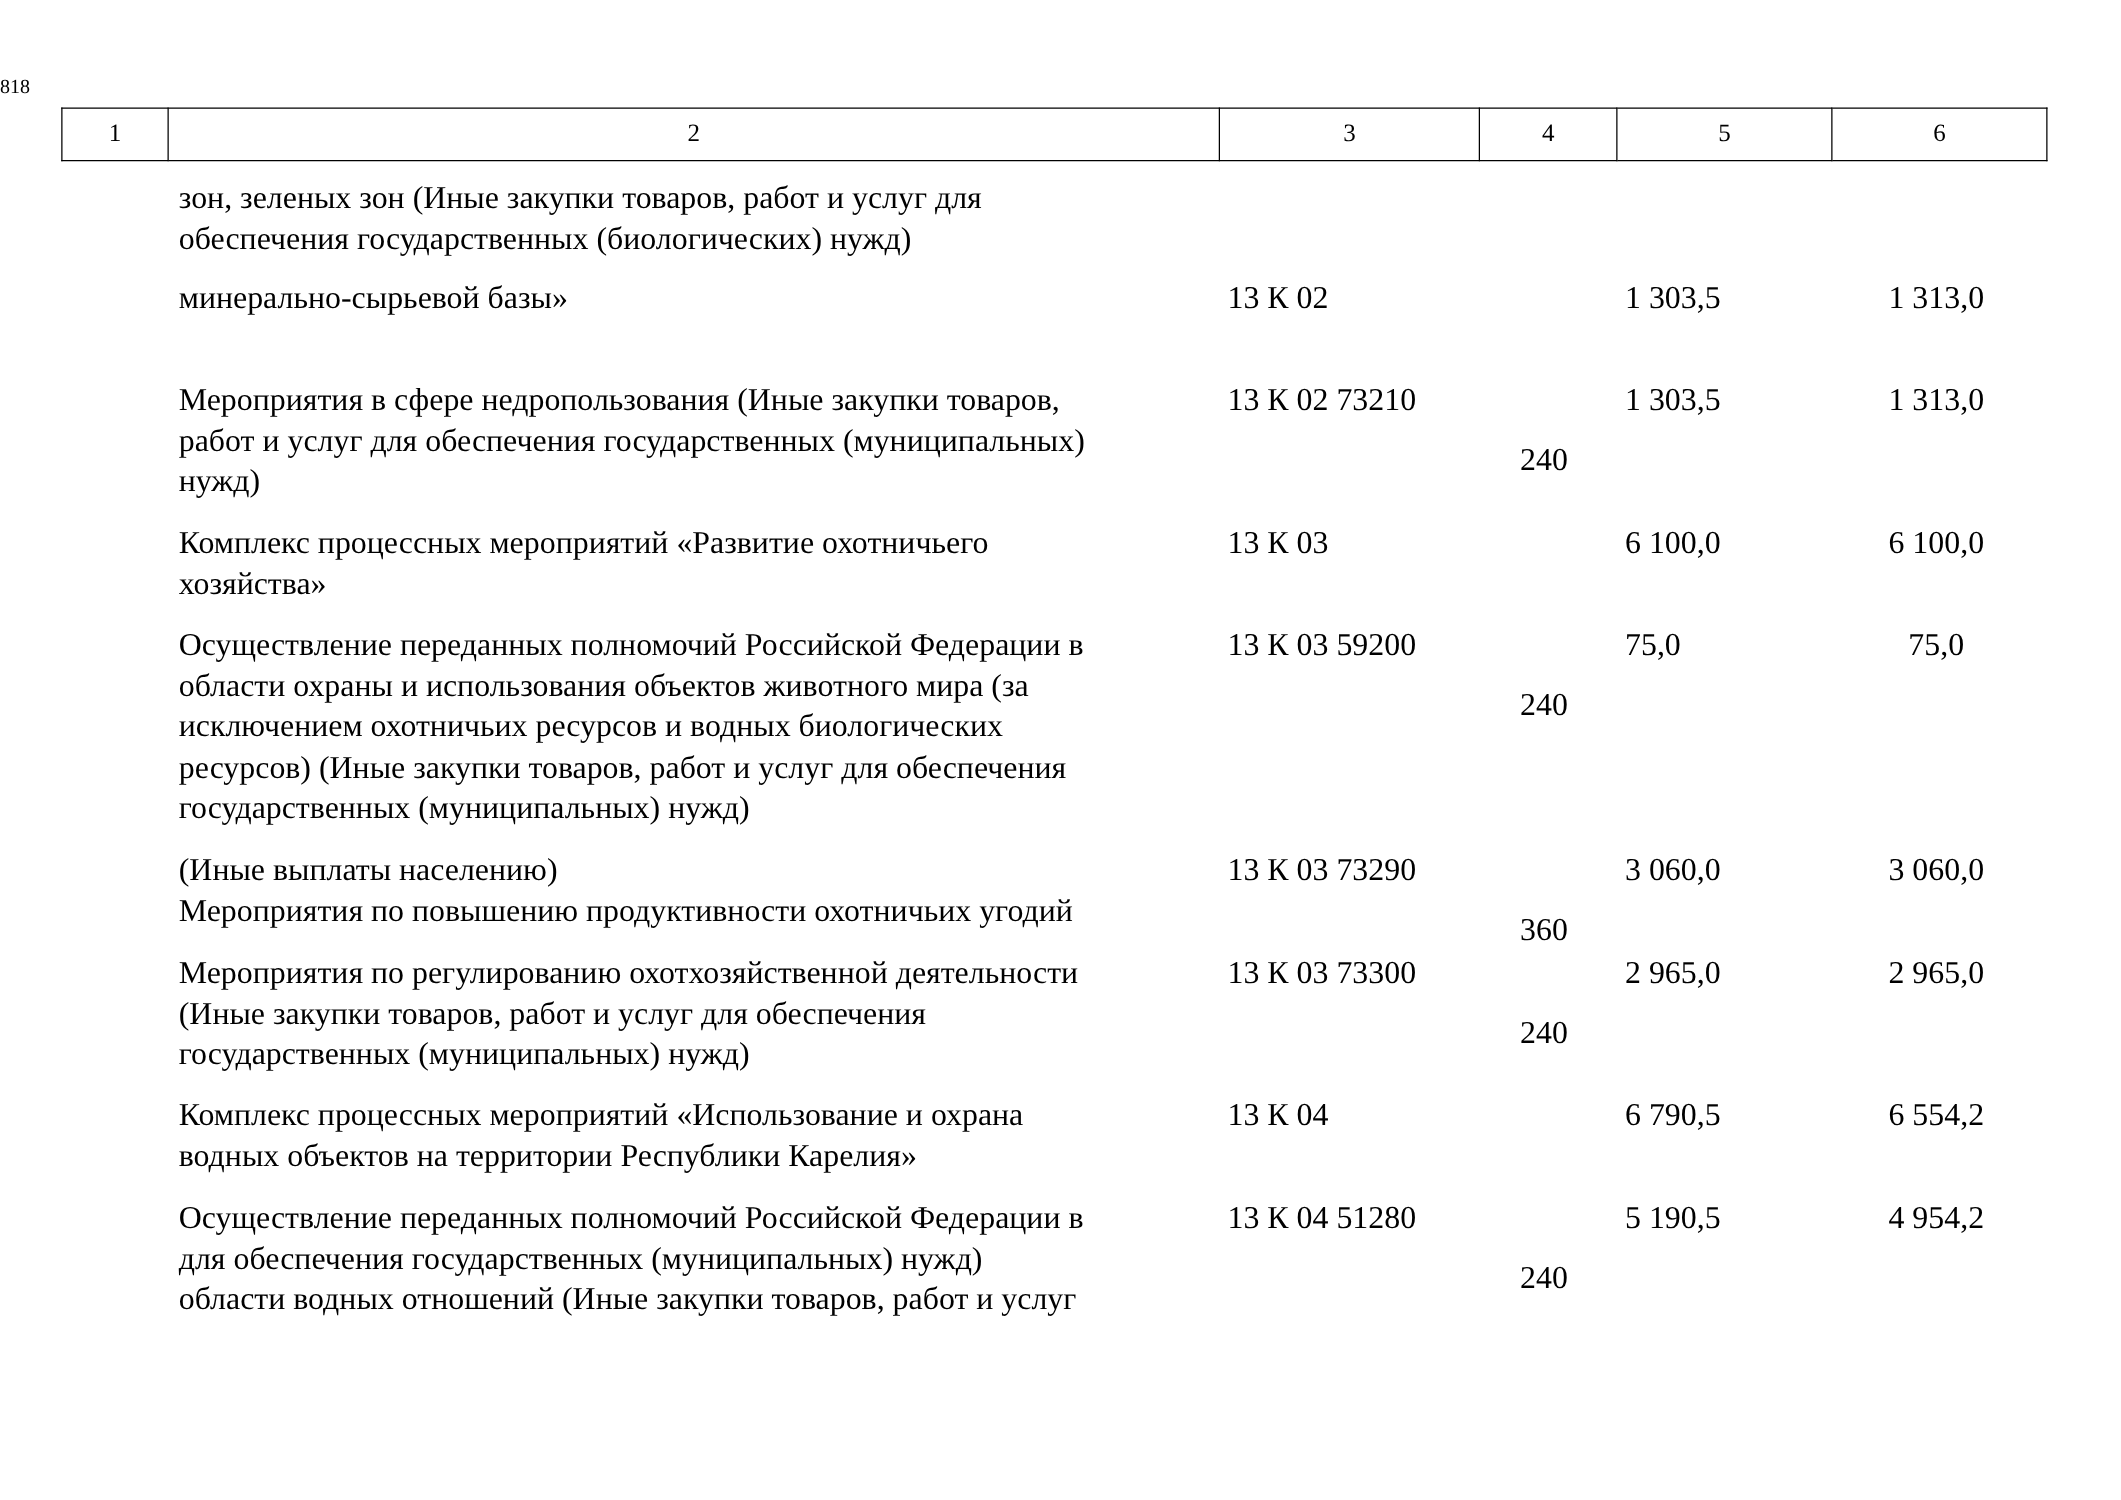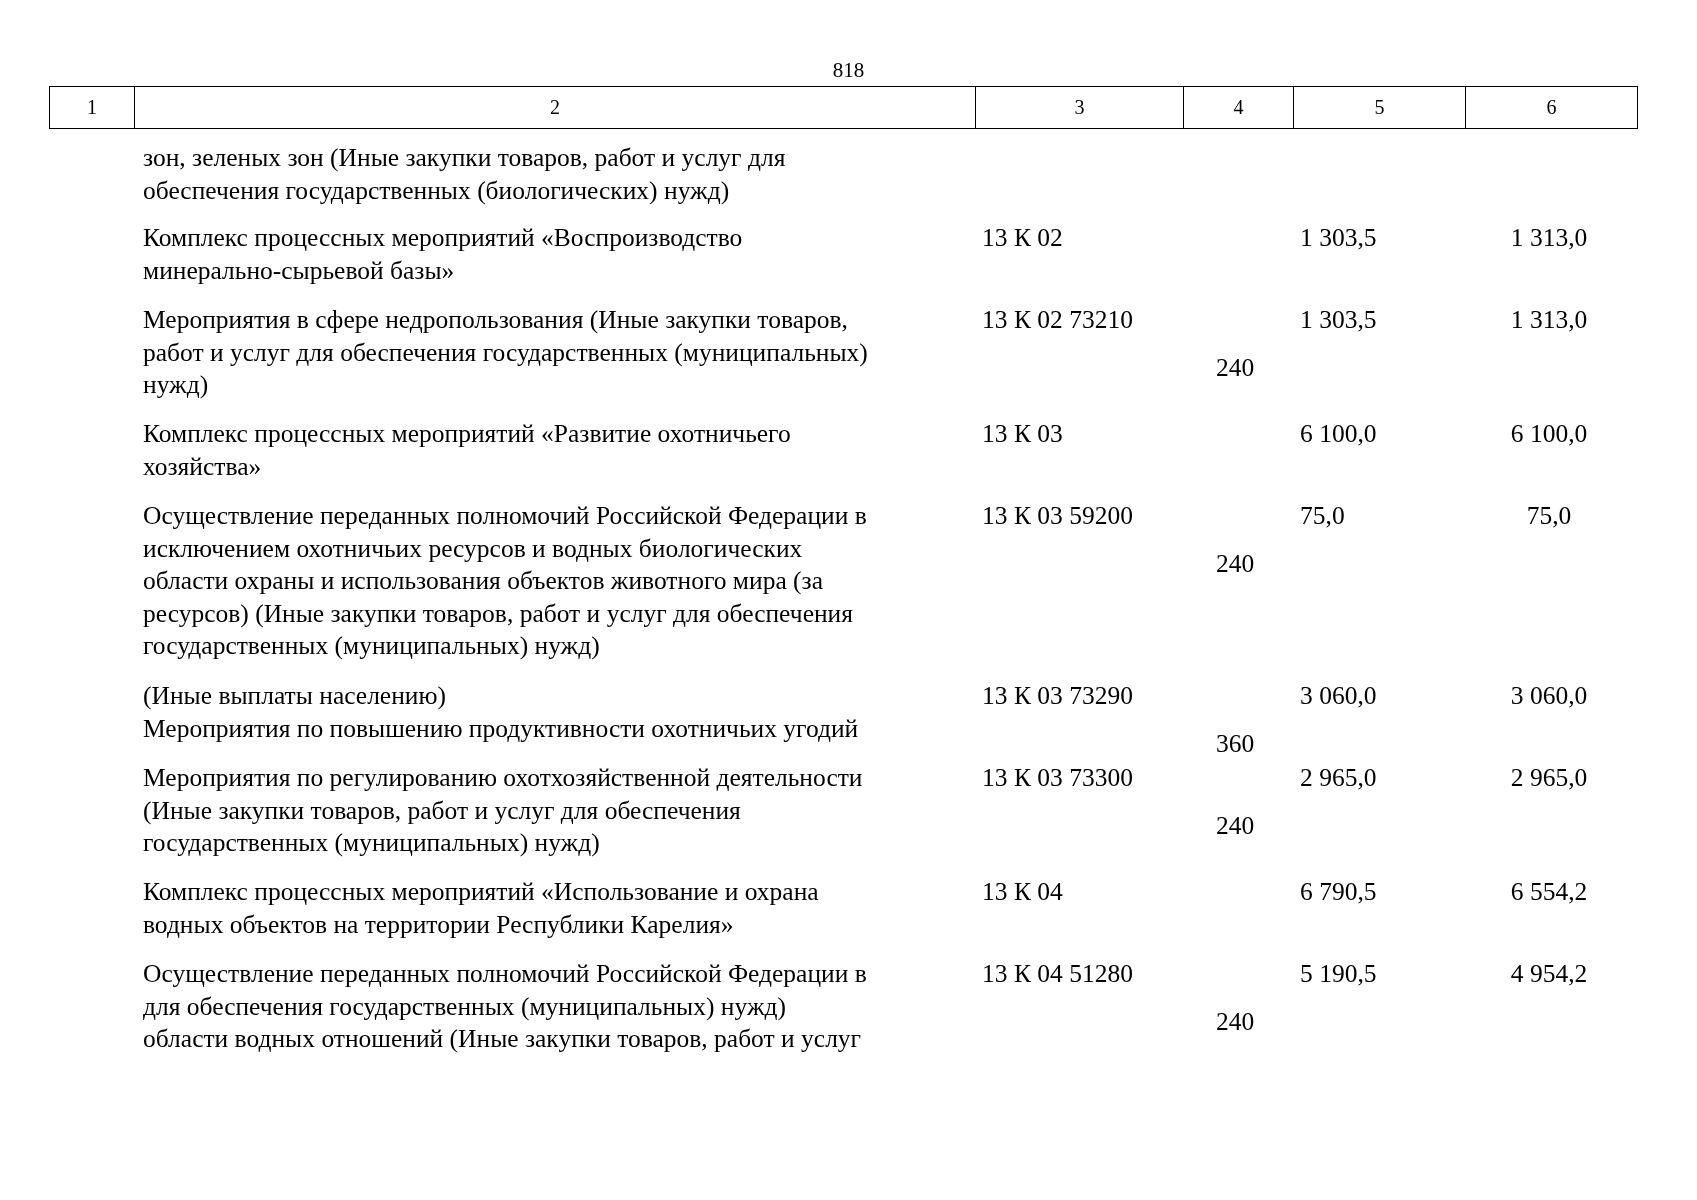--- a/index.html
+++ b/index.html
@@ -1,22 +1,22 @@
 <!DOCTYPE html>
 <html><head>
 <meta charset="utf-8">
 <style>
   html, body { margin: 0; padding: 0; background: #ffffff; }
   body {
     width: 1697px; height: 1200px; position: relative; overflow: hidden;
     font-family: "Liberation Serif", "DejaVu Serif", serif; color: #000;
   }
   .page-number {
-    position: absolute; top: 58px; left: 0; width: 1697px; text-align: center;
-    font-size: 21px; line-height: 24px;
+    position: absolute; top: 58px; left: 0; width: 1697px; text-align: left;
+    font-size: 16px; line-height: 24px;
   }
   .header-table {
     position: absolute; top: 86px; left: 49px; width: 1588px; height: 43px;
     border-collapse: collapse; table-layout: fixed;
   }
   .header-table td {
     border: 1.5px solid #000; text-align: center; vertical-align: middle;
     font-size: 20px; padding: 0; height: 40px;
   }
   .rows { position: absolute; top: 138px; left: 0; width: 1697px; }
@@ -59,21 +59,20 @@
 
   <div class="row" style="top:0px;">
     <div class="cell c2">
       <span class="line">зон, зеленых зон (Иные закупки товаров, работ и услуг для</span>
       <span class="line">обеспечения государственных (биологических) нужд)</span>
     </div>
   </div>
 
   <div class="row" style="position:absolute; top:80px;">
     <div class="cell c2">
-      <span class="line">Комплекс процессных мероприятий «Воспроизводство</span>
       <span class="line">минерально-сырьевой базы»</span>
     </div>
     <div class="cell c3">13 К 02</div>
     <div class="cell c4"></div>
     <div class="cell c5">1 303,5</div>
     <div class="cell c6">1 313,0</div>
   </div>
 
   <div class="row" style="position:absolute; top:162px;">
     <div class="cell c2">
@@ -94,22 +93,22 @@
     </div>
     <div class="cell c3">13 К 03</div>
     <div class="cell c4"></div>
     <div class="cell c5">6 100,0</div>
     <div class="cell c6">6 100,0</div>
   </div>
 
   <div class="row" style="position:absolute; top:358px;">
     <div class="cell c2">
       <span class="line">Осуществление переданных полномочий Российской Федерации в</span>
+      <span class="line">области охраны и использования объектов животного мира (за</span>
       <span class="line">исключением охотничьих ресурсов и водных биологических</span>
-      <span class="line">области охраны и использования объектов животного мира (за</span>
       <span class="line">ресурсов) (Иные закупки товаров, работ и услуг для обеспечения</span>
       <span class="line">государственных (муниципальных) нужд)</span>
     </div>
     <div class="cell c3">13 К 03 59200</div>
     <div class="cell c4">240</div>
     <div class="cell c5">75,0</div>
     <div class="cell c6">75,0</div>
   </div>
 
   <div class="row" style="position:absolute; top:538px;">

